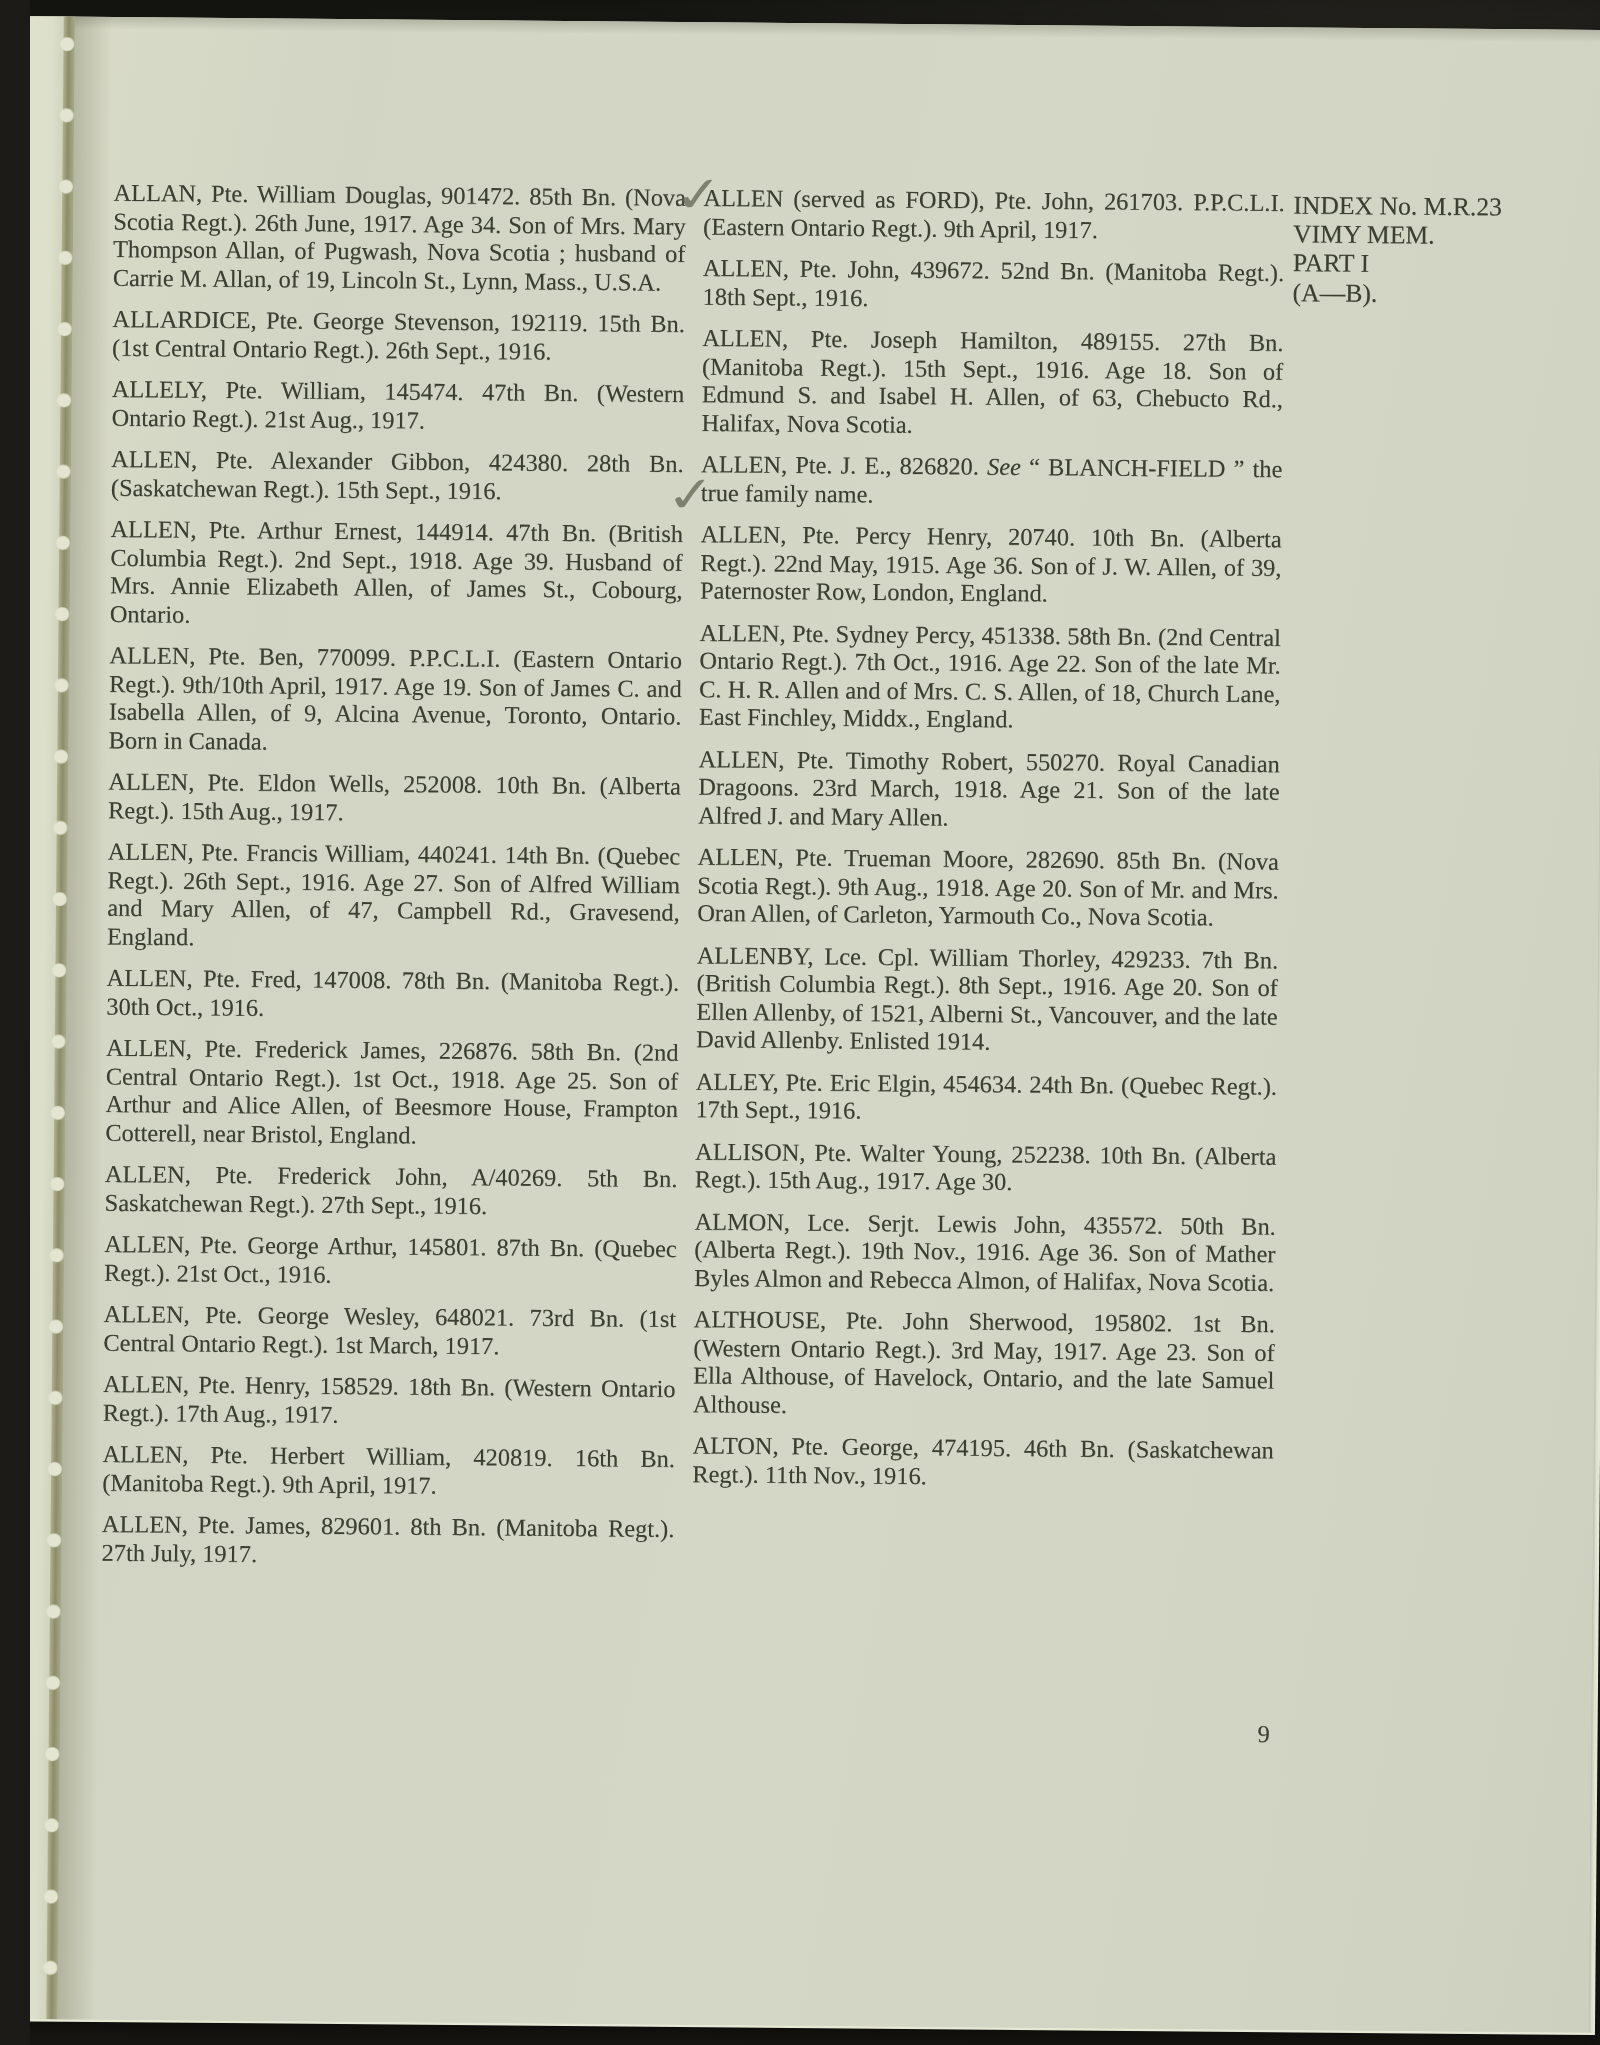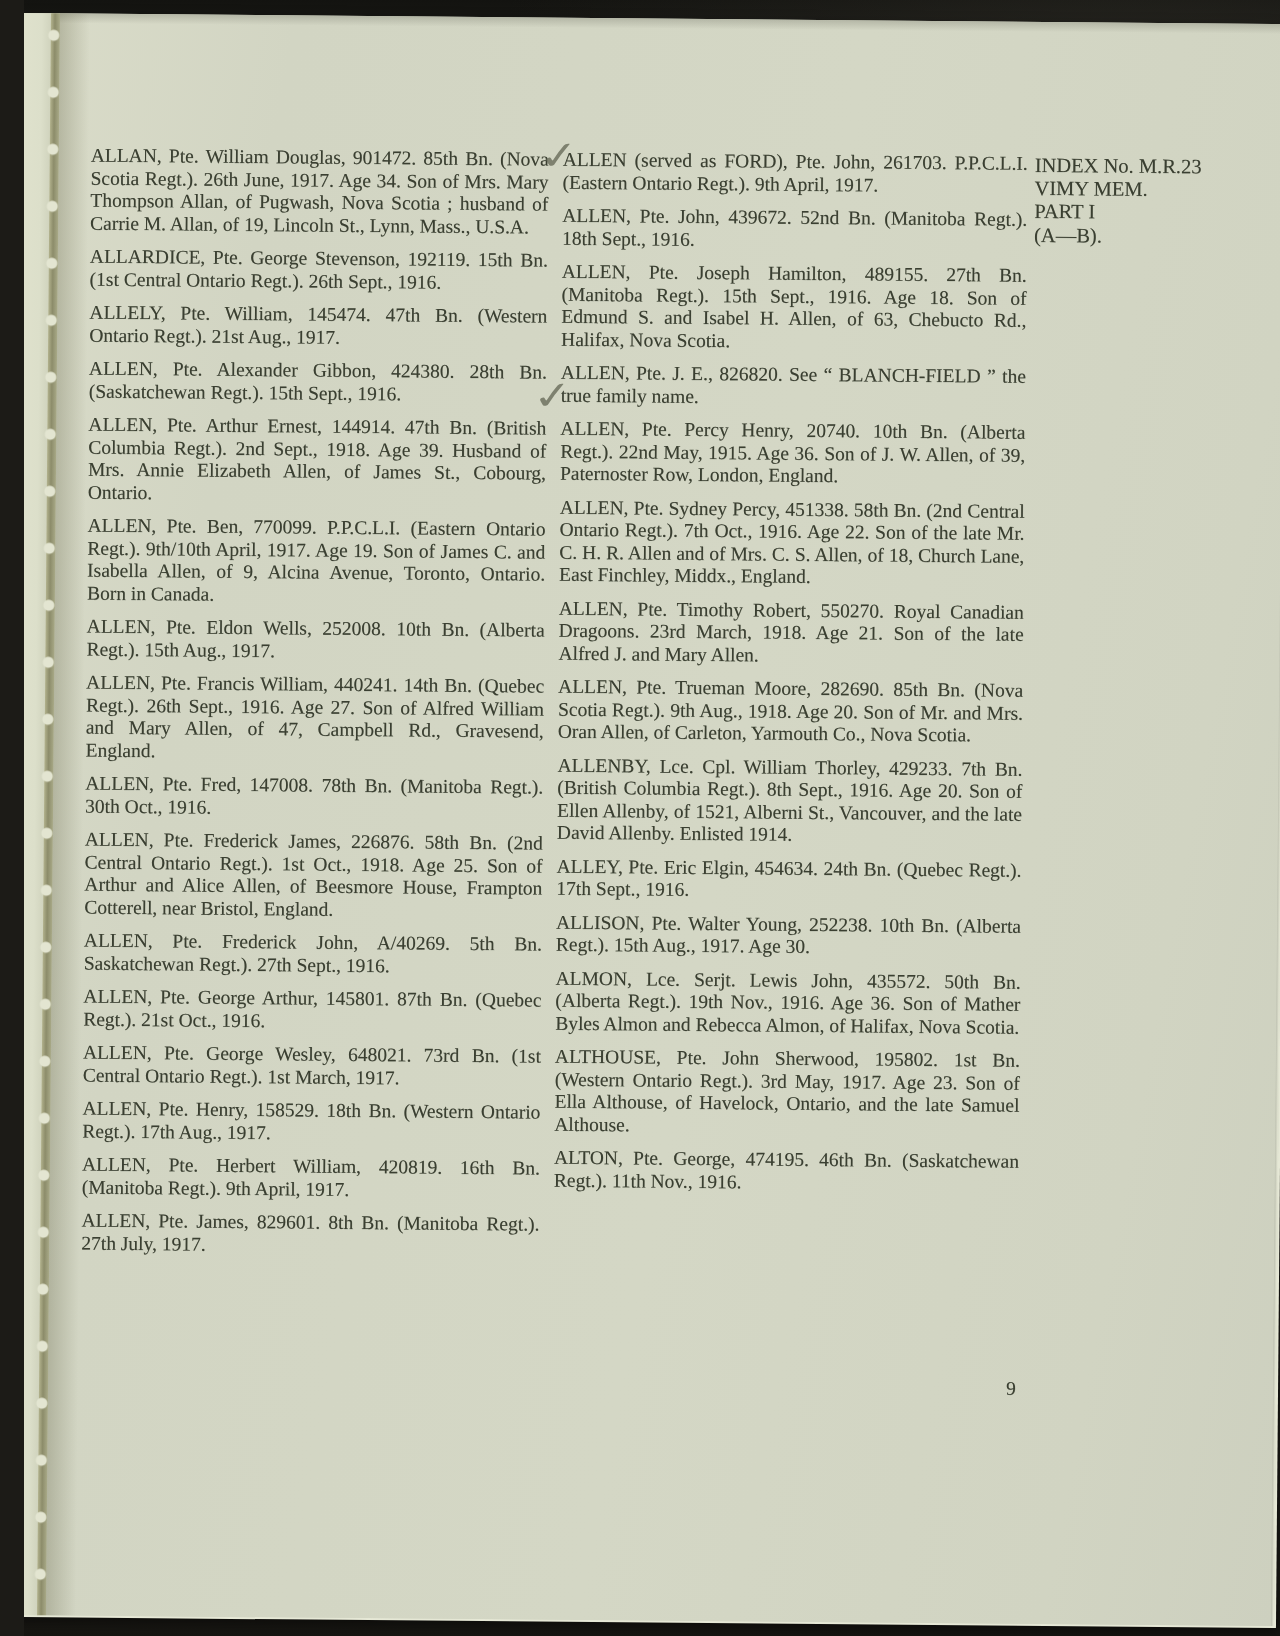--- a/index.html
+++ b/index.html
@@ -53,21 +53,21 @@
   .col-right { left: 546px; top: 131px; width: 465px; }
   p.entry {
     font-size: 19.5px;
     line-height: 22.5px;
     text-align: justify;
     color: #3a3f31;
     margin: 0 0 11px 0;
     text-shadow: 0.25px 0.25px 0 rgba(58,63,49,0.4);
   }
   p.entry:last-child { margin-bottom: 0; }
-  .it { }
+  .it { font-style: italic; }
   .header-block {
     position: absolute; left: 1018px; top: 132px; width: 210px;
     color: #3a3f31;
     font-size: 20.5px;
     line-height: 23.2px;
     text-shadow: 0.25px 0.25px 0 rgba(58,63,49,0.4);
     white-space: nowrap;
   }
   .page-number {
     position: absolute; left: 1000px; top: 1356px;

